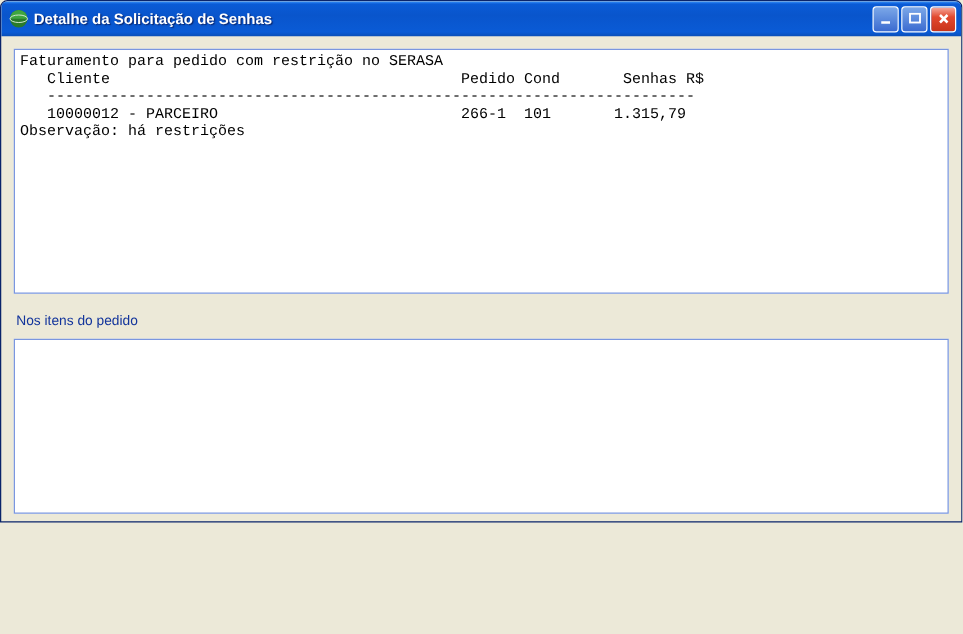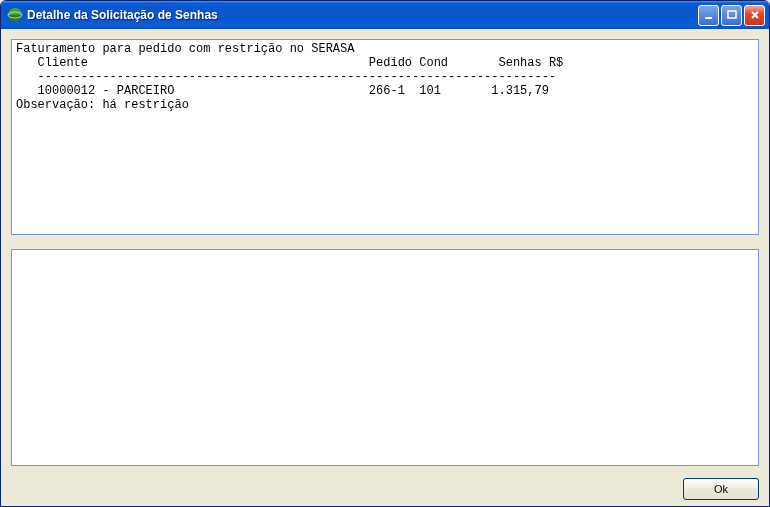--- a/index.html
+++ b/index.html
@@ -6,21 +6,21 @@
     body {
       font-family: "Tahoma", sans-serif;
       font-size: 11px;
       background: #ece9d8;
       width: 770px;
       height: 507px;
       overflow: hidden;
     }
     .window {
       width: 770px;
-      height: 507px;
+      height: 418px;
       border: 1px solid #0a246a;
       background: #ece9d8;
       display: flex;
       flex-direction: column;
       border-radius: 6px 6px 0 0;
       overflow: hidden;
     }
     .titlebar {
       height: 28px;
       background: linear-gradient(to bottom, #3a95ff 0%, #0a5bd6 8%, #0955cc 40%, #0a5bd6 88%, #0a4fb8 100%);
@@ -139,26 +139,24 @@
     </div>
   </div>
 
   <div class="client">
 
     <div class="panel top">
       <div class="mono-block"><span>Faturamento para pedido com restrição no SERASA</span>
 <span>   Cliente                                       Pedido Cond       Senhas R$</span>
 <span>   ------------------------------------------------------------------------</span>
 <span>   10000012 - PARCEIRO                           266-1  101       1.315,79</span>
-<span>Observação: há restrição</span></div>
+<span>Observação: há restrições</span></div>
     </div>
 
     <div class="section-sep"></div>
 
+    <div class="section-label">Nos itens do pedido</div>
 
     <div class="panel bottom"></div>
 
-    <div class="footer">
-      <button class="btn">Ok</button>
-    </div>
 
   </div>
 </div>
 
 </body></html>

